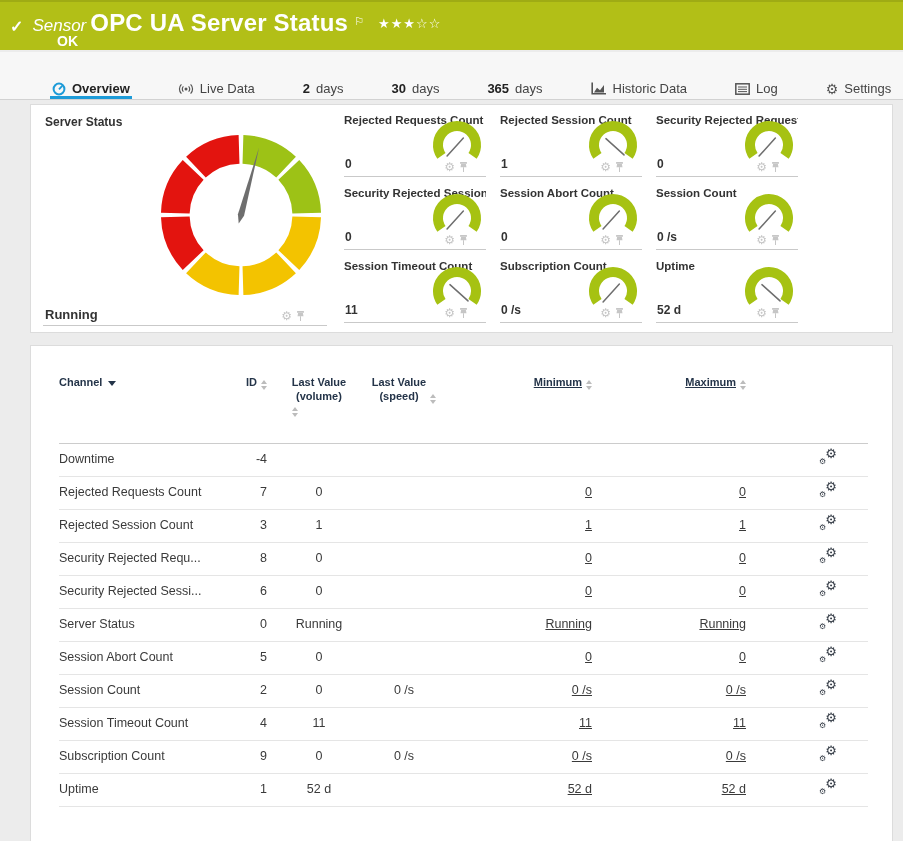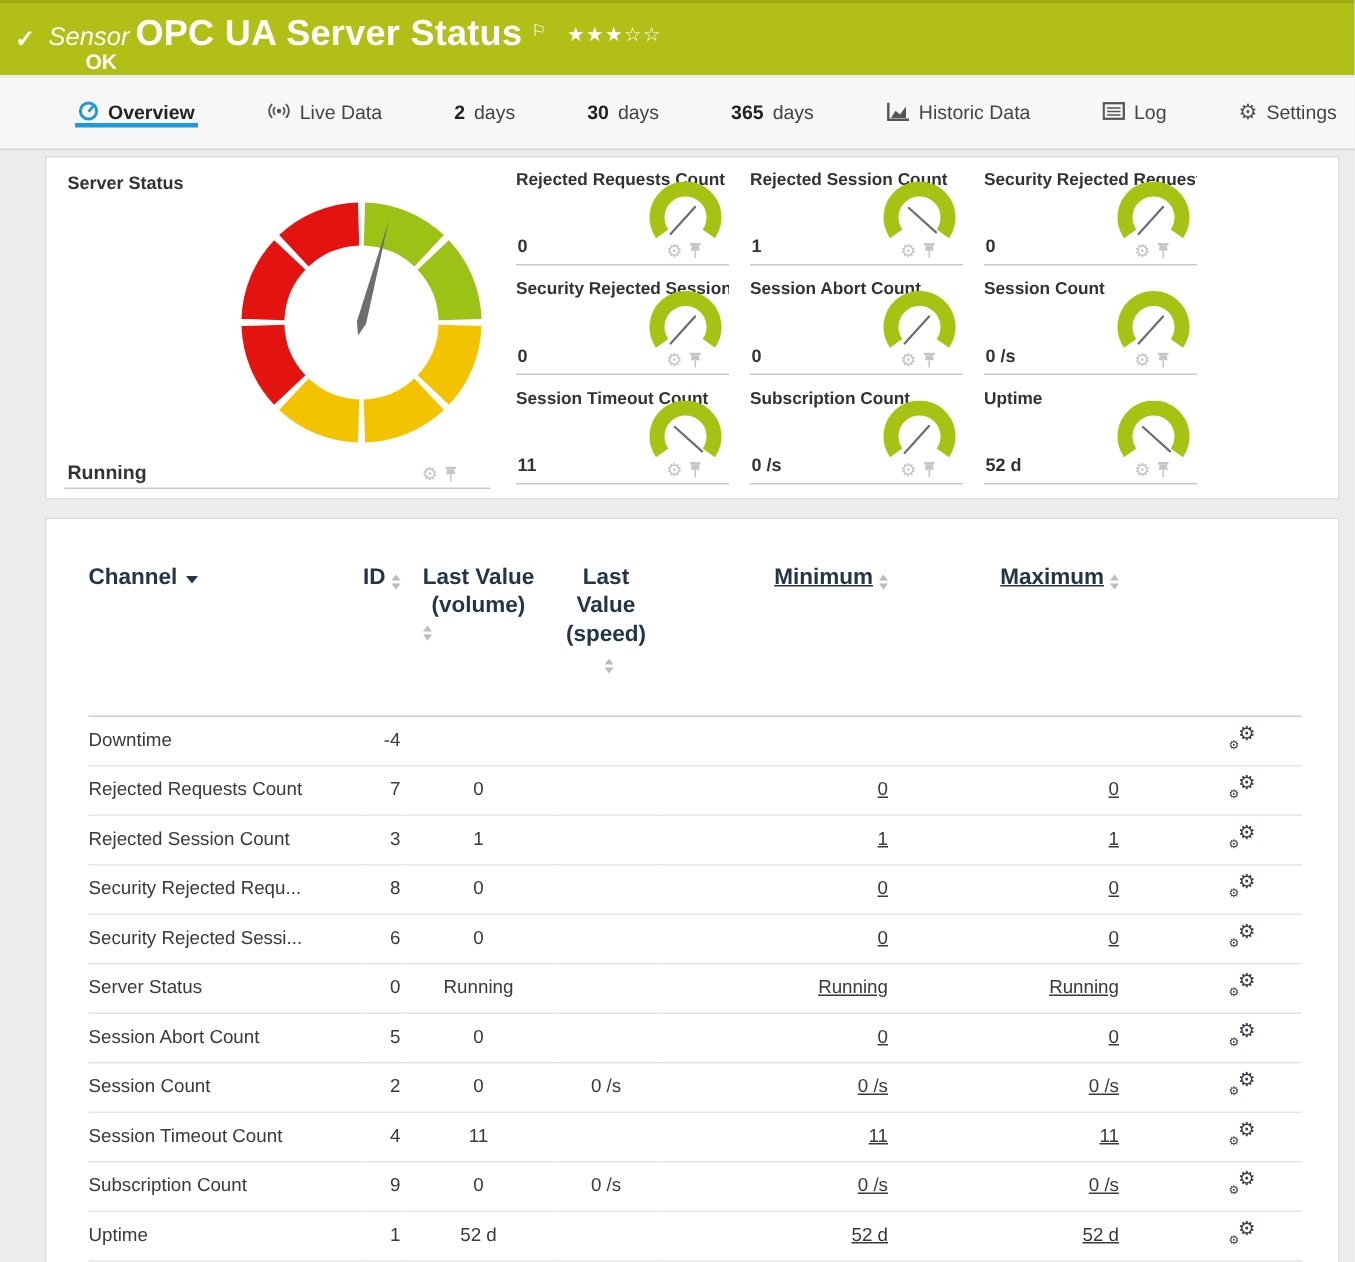--- a/index.html
+++ b/index.html
@@ -12,21 +12,21 @@
   .statusbar .line1 { position:absolute; left:10px; top:7px; display:flex; align-items:baseline; }
   .check { font-size:16px; font-weight:bold; margin-right:9px; position:relative; top:1px; }
   .kind { font-style:italic; font-size:17px; margin-right:4px; font-weight:400; }
   .sensor-title { font-size:24px; font-weight:bold; letter-spacing:.2px; }
   .flag { font-size:11px; margin-left:6px; position:relative; top:-6px; }
   .stars { font-size:13px; margin-left:14px; letter-spacing:1px; position:relative; top:-3px; }
   .status-ok { position:absolute; left:57px; top:31px; font-size:14px; font-weight:bold; }
 
   
   .tabbar { position:absolute; left:0; top:52px; width:903px; height:48px; background:#f7f7f7;
-    border-bottom:1px solid #d2d2d2; display:flex; align-items:center; padding-left:50px; }
+    border-bottom:1px solid #d2d2d2; display:flex; align-items:flex-end; padding-left:50px; }
   .tab { display:flex; align-items:center; gap:6px; font-size:13px; color:#444;
     margin-right:44px; cursor:pointer; white-space:nowrap; border-bottom:3px solid transparent;
     padding:0 2px; }
   .tab b { font-weight:bold; color:#222; }
   .tab.active { border-bottom-color:#1d9bd8; color:#222; font-weight:bold; }
   .tabicon { display:inline-flex; align-items:center; }
   .tabicon .geartxt { font-size:14px; color:#555; line-height:1; }
 
   
   .panel { position:absolute; left:30px; width:863px; background:#fff; border:1px solid #dcdcdc; }
@@ -51,21 +51,21 @@
   .sg-cell { position:relative; border-bottom:1px solid #c9c9c9; }
   .sg-title { font-size:11.5px; font-weight:bold; color:#333; padding-top:3px; white-space:nowrap; overflow:hidden; }
   .sg-cell svg.gauge-small { position:absolute; right:2px; top:10px; }
   .sg-value { position:absolute; left:1px; bottom:5px; font-size:12px; font-weight:bold; color:#333; }
   .sg-icons { position:absolute; right:18px; bottom:3px; display:flex; align-items:center; gap:4px; color:#c6c6c6; }
   .sg-icons .geartxt { font-size:12px; line-height:1; color:#c6c6c6; }
 
   
   .table-wrap { padding:30px 28px 0 28px; }
   table { border-collapse:collapse; width:809px; table-layout:fixed; }
-  th { font-size:15px; font-weight:bold; color:#243449; vertical-align:top; padding-bottom:26px; }
+  th { font-size:11px; font-weight:bold; color:#243449; vertical-align:top; padding-bottom:26px; }
   th, td { line-height:1.25; }
   thead tr { border-bottom:1px solid #cccccc; }
   td { font-size:12.5px; color:#3a3a3a; height:33px; border-bottom:1px solid #e5e5e5; }
   .c-ch { text-align:left; }
   .c-id { text-align:right; padding-right:2px; }
   .c-vol { text-align:center; }
   .c-spd { text-align:center; }
   .c-min, .c-max { text-align:right; padding-right:2px;text-decoration:underline; }
   .c-set { text-align:center; padding-left:40px; }
   td.c-ch { white-space:nowrap; overflow:hidden; }

